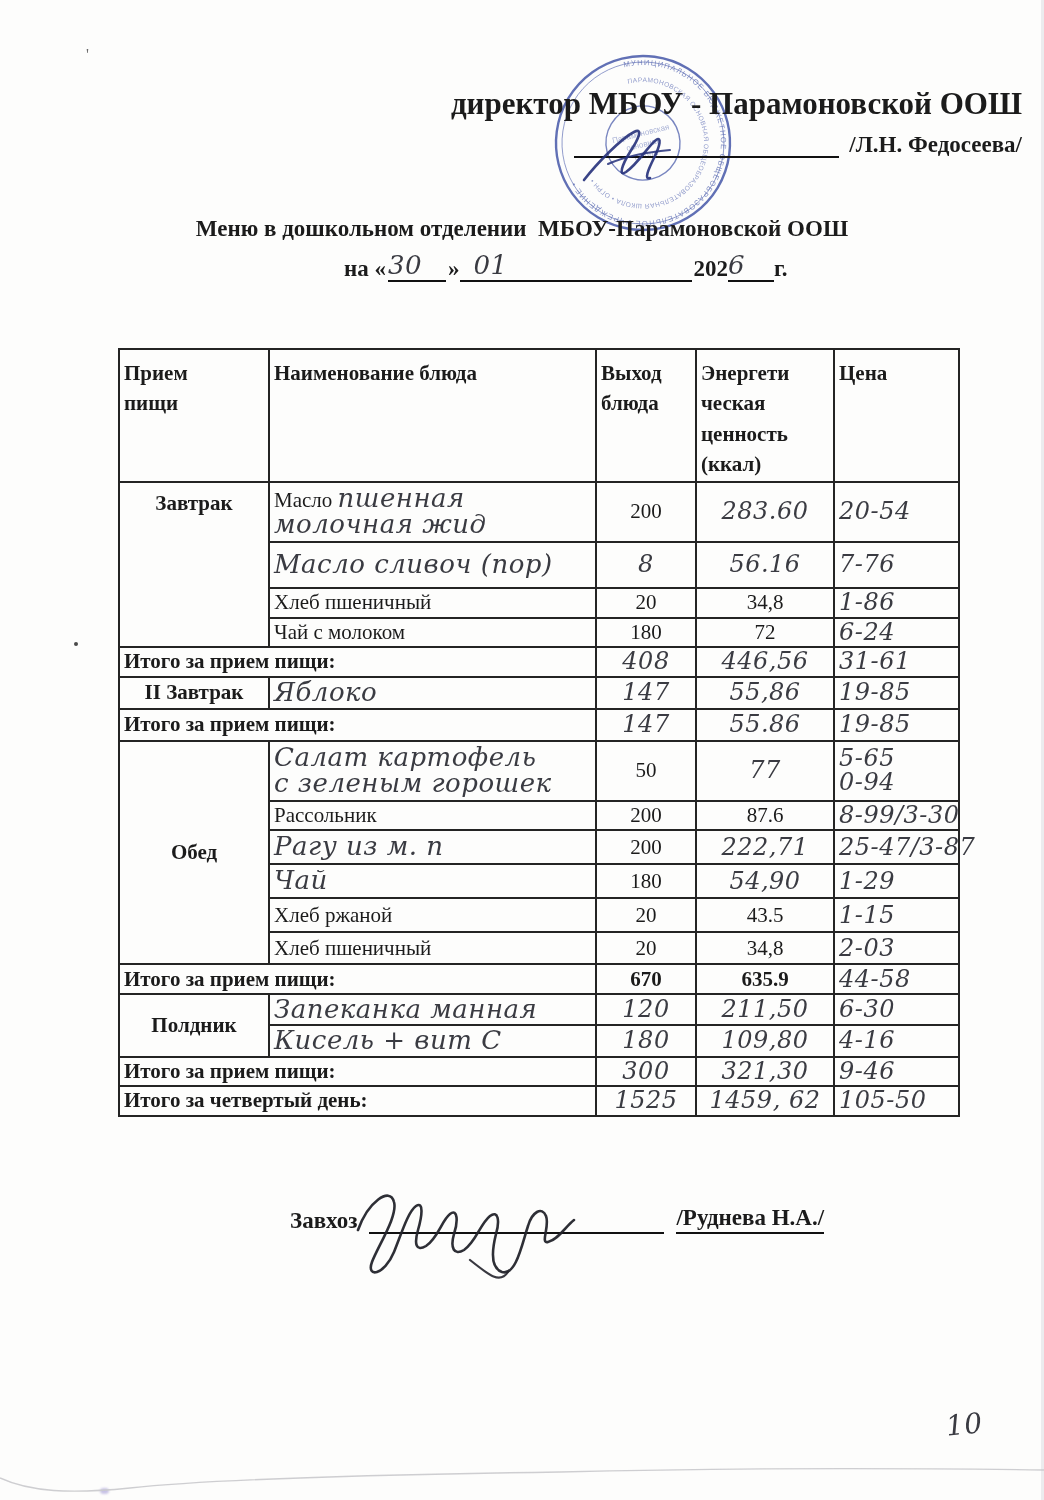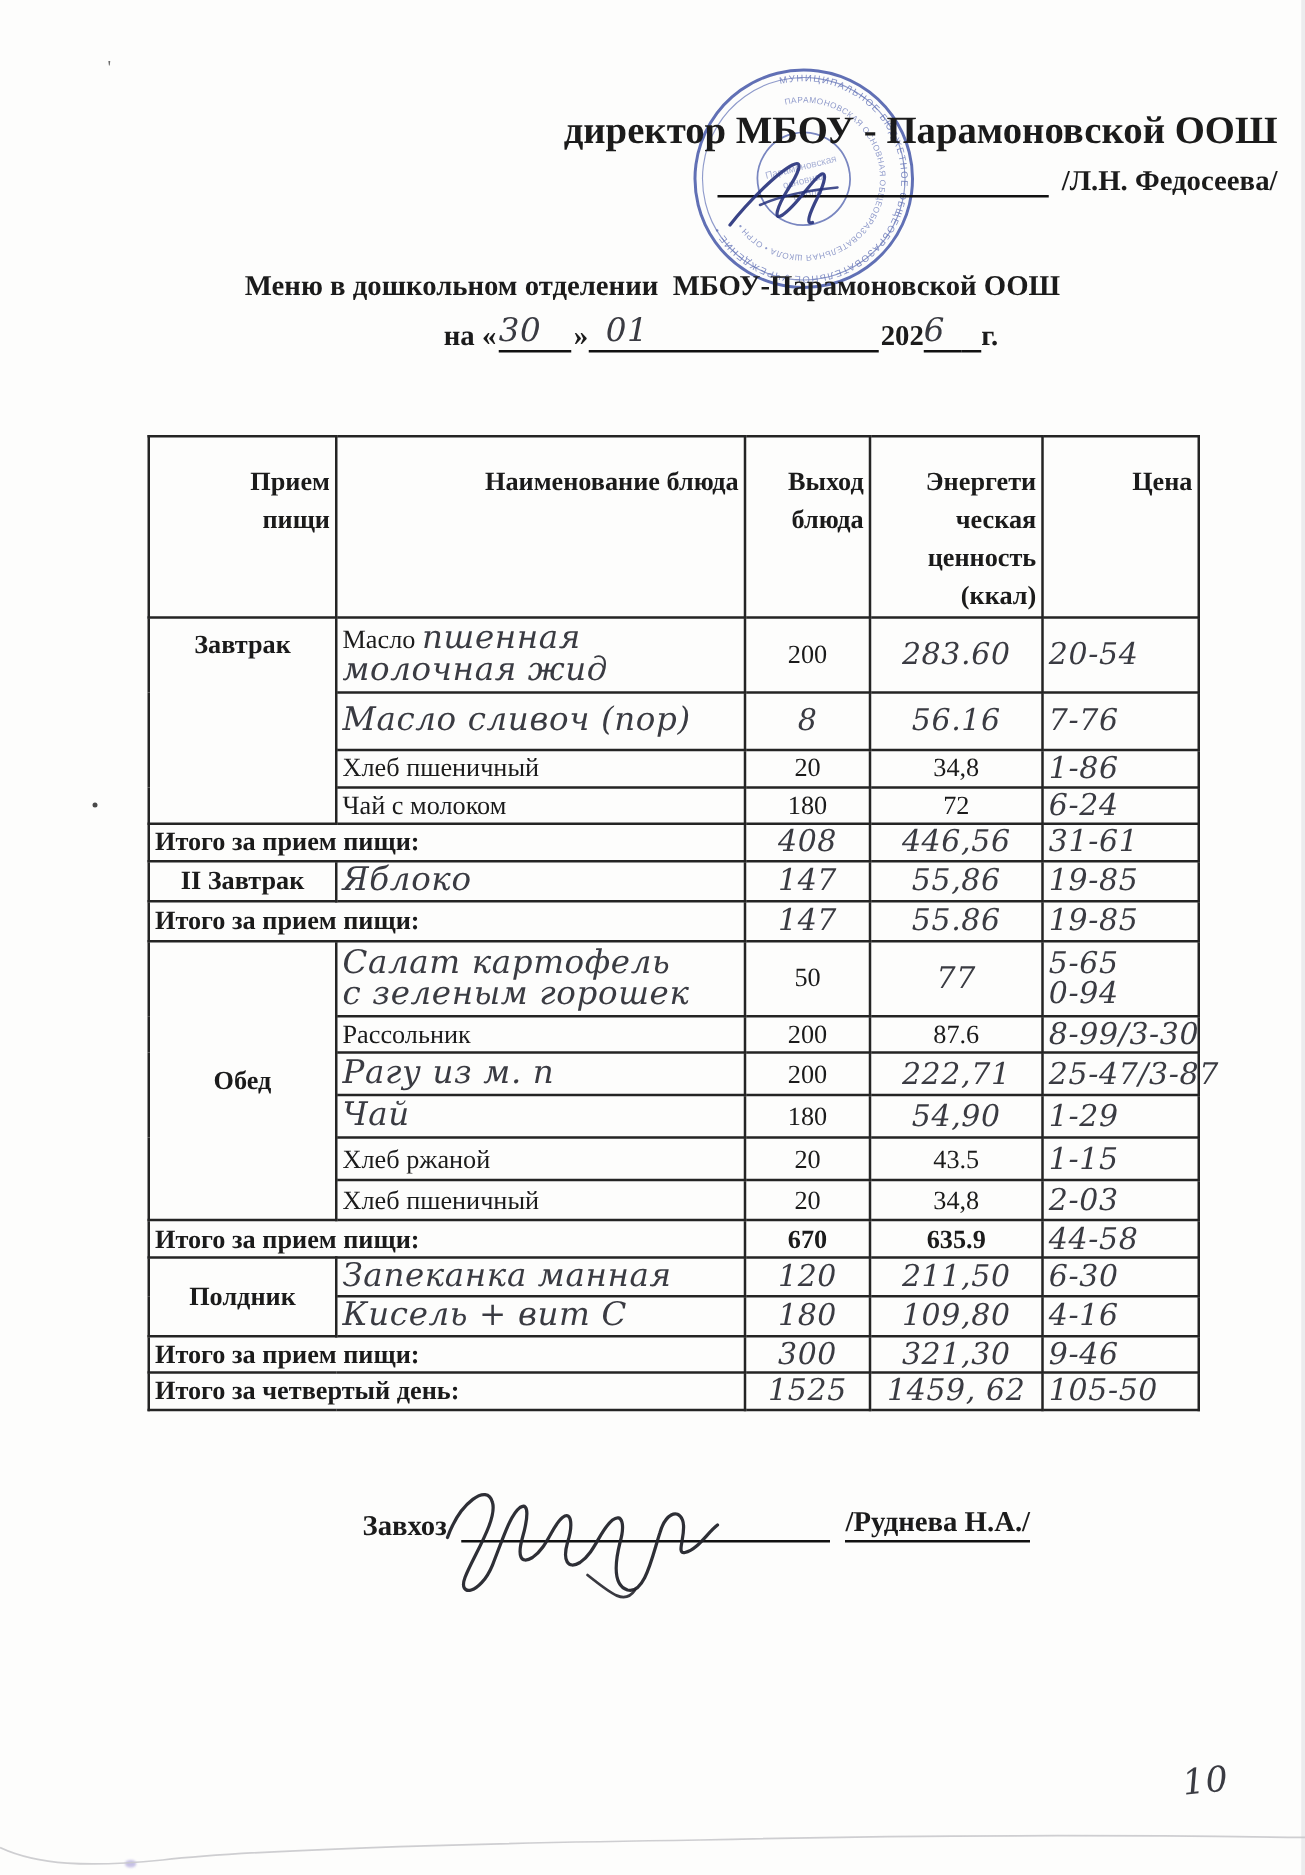--- a/index.html
+++ b/index.html
@@ -24,42 +24,42 @@
   .hw-md{font-size:24px;line-height:1.05;}
   .pre{white-space:pre-line;}
   
   .approval{position:absolute;top:86px;right:22px;text-align:right;z-index:3;}
   .approval .l1{font-size:23px;font-weight:bold;margin-bottom:6px;}
   .approval .l2{font-size:31px;font-weight:bold;margin-bottom:10px;}
   .approval .l3{font-size:23px;font-weight:bold;display:flex;justify-content:flex-end;align-items:flex-end;}
   .sig-line{display:inline-block;width:265px;border-bottom:2px solid #111;height:24px;margin-right:10px;}
   
   .title{position:absolute;top:216px;left:0;width:1044px;text-align:center;font-size:23px;font-weight:bold;white-space:pre-wrap;z-index:3;}
-  .dateline{position:absolute;top:250px;left:355px;font-size:23px;font-weight:bold;display:flex;align-items:flex-end;z-index:3;}
+  .dateline{position:absolute;top:250px;left:344px;font-size:23px;font-weight:bold;display:flex;align-items:flex-end;z-index:3;}
   .dl-seg{display:inline-flex;align-items:flex-end;}
   .u{border-bottom:2px solid #111;}
   .day-u{width:58px;text-align:center;margin:0 2px;}
   .month-u{width:218px;text-align:left;padding-left:14px;margin-right:2px;}
   .year-u{width:30px;text-align:center;}
   .gap-u{width:16px;}
   .dateline .hw{font-weight:normal;font-size:26px;}
   
   .stamp{position:absolute;left:548px;top:48px;width:190px;height:190px;z-index:2;transform:rotate(-14deg);opacity:.82;}
   
   table.menu{
     position:absolute;left:118px;top:348px;
     width:840px;border-collapse:collapse;table-layout:fixed;
     font-size:21px;z-index:3;
   }
   table.menu th, table.menu td{
     border:2px solid #242424;
     padding:1px 4px;
     overflow:visible;
   }
-  table.menu th{font-weight:bold;text-align:right;vertical-align:top;padding-top:20px;line-height:1.45;}
+  table.menu th{font-weight:bold;text-align:left;vertical-align:top;padding-top:8px;line-height:1.45;}
   td.meal{font-weight:bold;text-align:center;}
   td.meal.top{vertical-align:top;padding-top:8px;}
   td.name{text-align:left;padding-left:10px;}
   td.num{text-align:center;}
   td.price{text-align:left;padding-left:8px;white-space:nowrap;}
   td.tlabel{font-weight:bold;text-align:left;padding-left:10px;}
   .nm2{display:block;margin-top:-2px;}
   
   .footer{position:absolute;top:1205px;left:290px;font-size:23px;font-weight:bold;display:flex;align-items:flex-end;z-index:3;}
   .footer .sigspace{display:inline-block;width:295px;border-bottom:2.5px solid #111;height:26px;margin:0 12px;}

